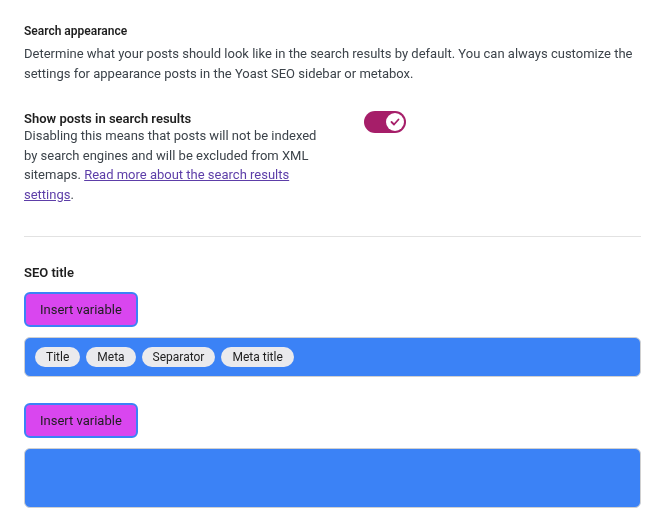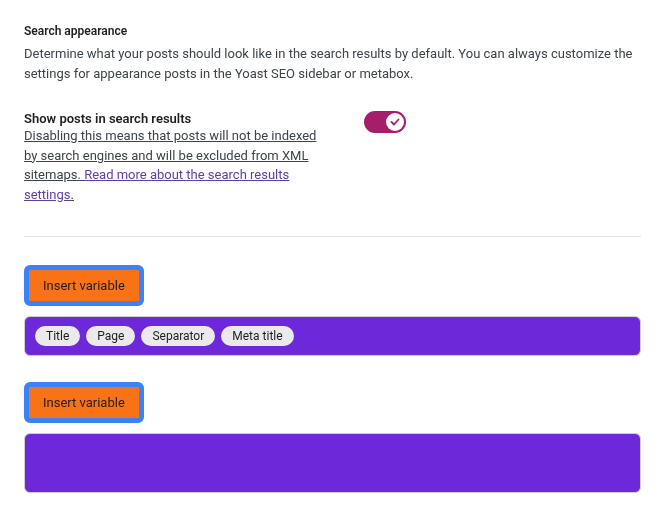--- a/index.html
+++ b/index.html
@@ -33,21 +33,20 @@
     }
     .toggle-label {
       font-weight: 600;
       color: #1e1e1e;
       margin-bottom: 0;
       display: block;
     }
     .toggle-desc {
       color: #3c434a;
       line-height: 1.5;
-      text-decoration: underline;
     }
     .toggle-desc a {
       color: #5d3ea8;
       text-decoration: underline;
     }
     .toggle {
       width: 42px;
       height: 22px;
       background: #a61e69;
       border-radius: 11px;
@@ -74,41 +73,41 @@
       margin: 32px 0 28px 0;
     }
     .field-block { margin-bottom: 26px; }
     .field-label {
       font-weight: 600;
       color: #1e1e1e;
       margin-bottom: 12px;
       display: block;
     }
     .insert-btn {
-      background: #f97316;
-      border: 5px solid #3b82f6;
+      background: #d946ef;
+      border: 2px solid #3b82f6;
       border-radius: 6px;
       padding: 8px 14px;
       font-size: 13px;
       color: #1e1e1e;
       cursor: pointer;
       margin-bottom: 10px;
       font-family: inherit;
     }
     .variable-input {
       width: 100%;
       border: 1px solid #d0d0d0;
       border-radius: 6px;
       padding: 8px 10px;
       display: flex;
       gap: 6px;
       flex-wrap: wrap;
       align-items: center;
       min-height: 40px;
-      background: #6d28d9;
+      background: #3b82f6;
     }
     .variable-input.tall { min-height: 60px; }
     .chip {
       background: #eaeaed;
       color: #1e1e1e;
       border-radius: 10px;
       padding: 3px 11px;
       font-size: 12px;
     }
   </style>
@@ -130,24 +129,25 @@
       <svg viewBox="0 0 10 10">
         <path d="M1.5 5 L4 7.5 L8.5 2.5" stroke="#a61e69" stroke-width="1.8" fill="none" stroke-linecap="round" stroke-linejoin="round"></path>
       </svg>
     </div>
   </div>
 </div>
 
 <hr class="divider">
 
 <div class="field-block">
+  <span class="field-label">SEO title</span>
   <button class="insert-btn">Insert variable</button>
   <div class="variable-input" id="seo-title-chips">
       <span class="chip">Title</span>
-      <span class="chip">Page</span>
+      <span class="chip">Meta</span>
       <span class="chip">Separator</span>
       <span class="chip">Meta title</span>
     </div>
 </div>
 
 <div class="field-block">
   <button class="insert-btn">Insert variable</button>
   <div class="variable-input tall" id="meta-desc-chips"></div>
 </div>
 

